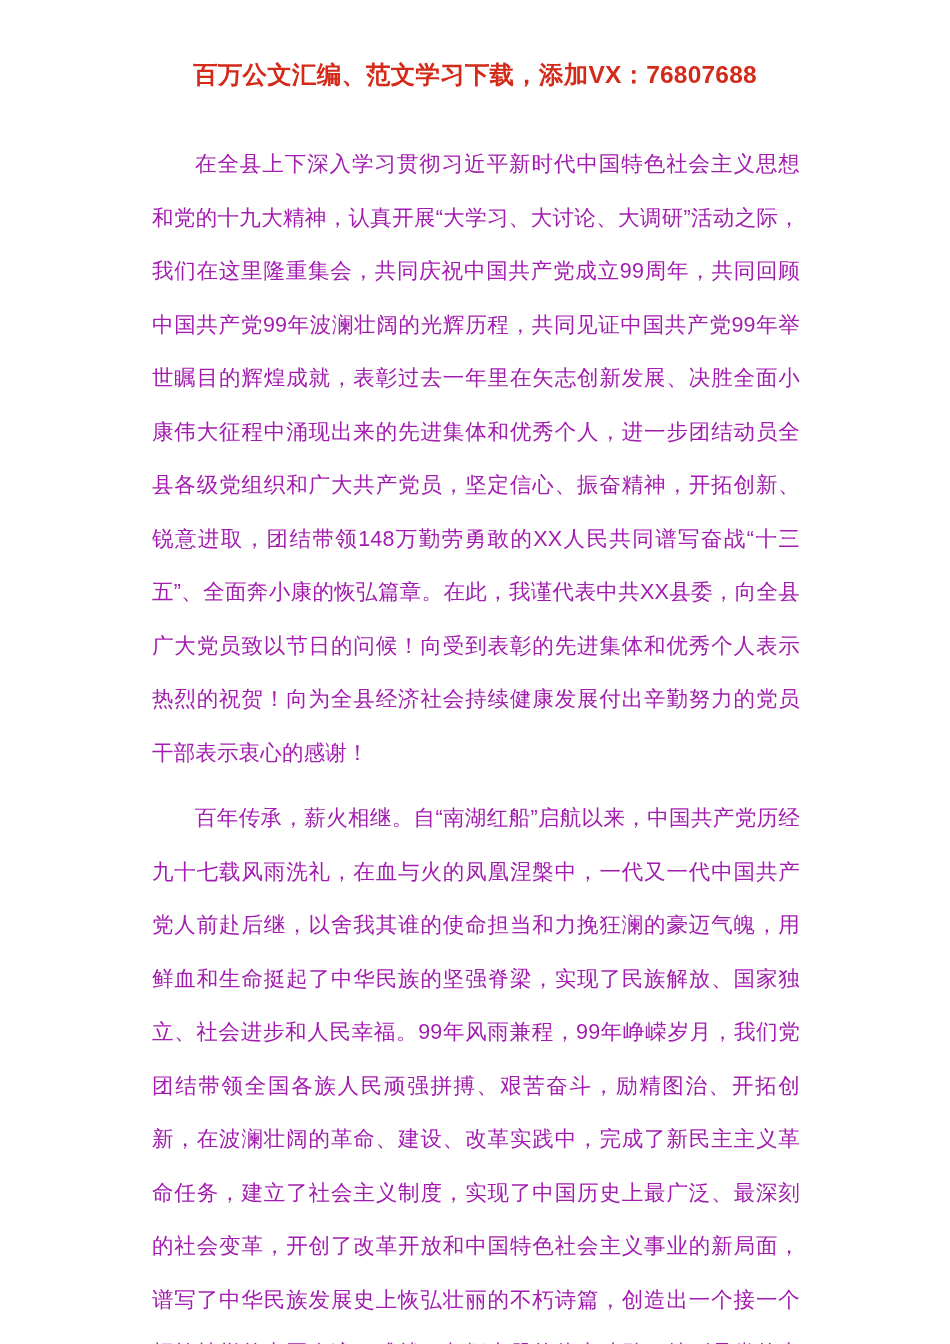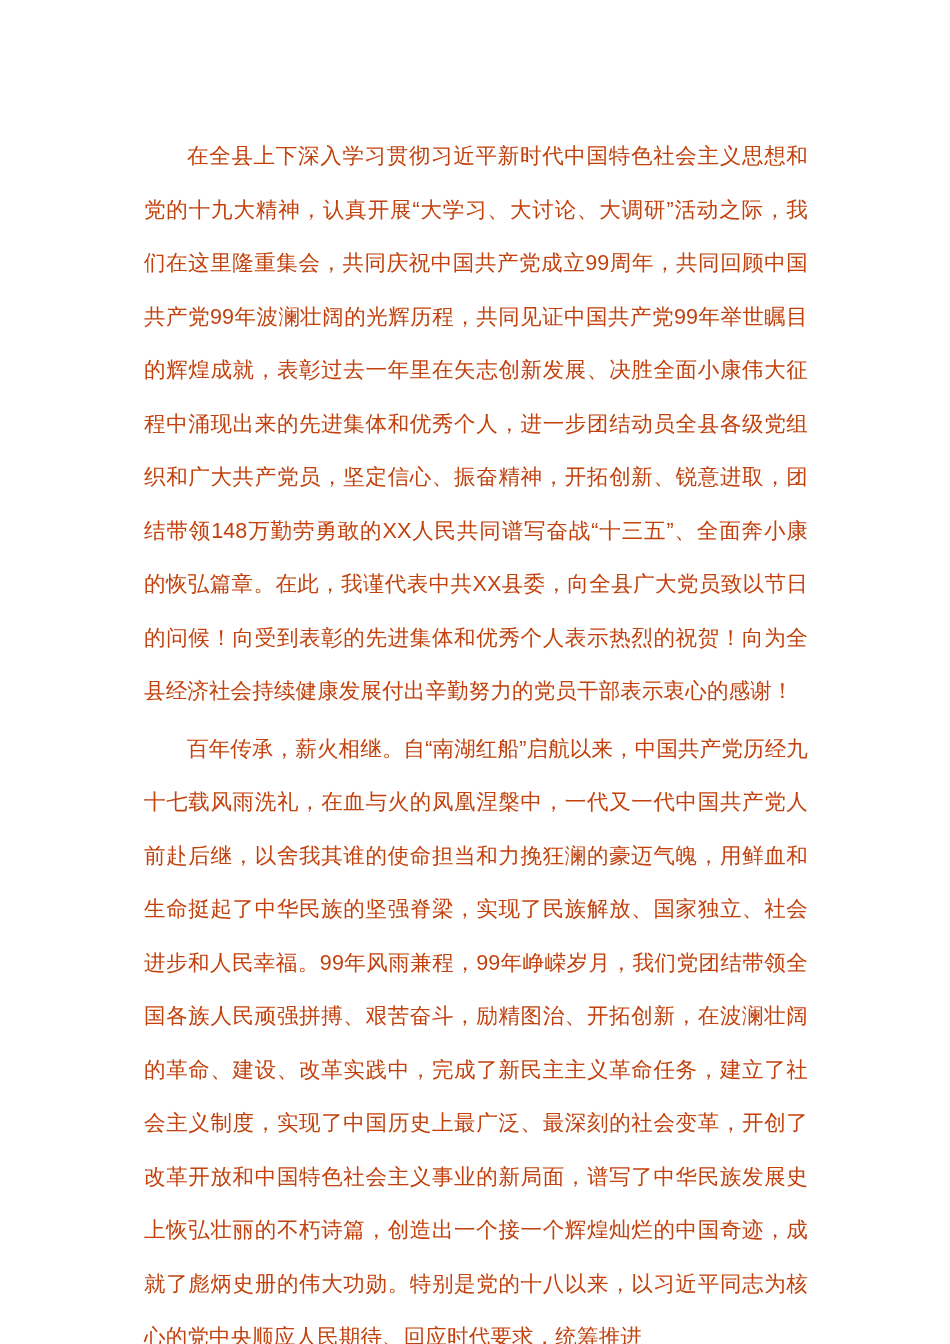--- a/index.html
+++ b/index.html
@@ -31,39 +31,40 @@
     color: #d32a1a;
     white-space: nowrap;
   }
   .doc-body {
     position: absolute;
     top: 126px;
     left: 140px;
     width: 672px;
   }
   .para {
-    margin: 4px;
+    margin: 12px;
     font-size: 21.5px;
     line-height: 53.5px;
-    color: #c2410c;
+    color: #a21caf;
     text-align: justify;
     text-justify: inter-character;
     text-indent: 2em;
     letter-spacing: 0.15px;
     word-break: break-all;
     font-weight: 400;
   }
   .para + .para {
     margin-top: 0;
   }
 </style>
 </head>
 <body>
 
 <div class="page">
 
+  <div class="ad-banner">百万公文汇编、范文学习下载，添加VX：76807688</div>
 
   <div class="doc-body">
     <p class="para">在全县上下深入学习贯彻习近平新时代中国特色社会主义思想和党的十九大精神，认真开展“大学习、大讨论、大调研”活动之际，我们在这里隆重集会，共同庆祝中国共产党成立99周年，共同回顾中国共产党99年波澜壮阔的光辉历程，共同见证中国共产党99年举世瞩目的辉煌成就，表彰过去一年里在矢志创新发展、决胜全面小康伟大征程中涌现出来的先进集体和优秀个人，进一步团结动员全县各级党组织和广大共产党员，坚定信心、振奋精神，开拓创新、锐意进取，团结带领148万勤劳勇敢的XX人民共同谱写奋战“十三五”、全面奔小康的恢弘篇章。在此，我谨代表中共XX县委，向全县广大党员致以节日的问候！向受到表彰的先进集体和优秀个人表示热烈的祝贺！向为全县经济社会持续健康发展付出辛勤努力的党员干部表示衷心的感谢！</p>
     <p class="para">百年传承，薪火相继。自“南湖红船”启航以来，中国共产党历经九十七载风雨洗礼，在血与火的凤凰涅槃中，一代又一代中国共产党人前赴后继，以舍我其谁的使命担当和力挽狂澜的豪迈气魄，用鲜血和生命挺起了中华民族的坚强脊梁，实现了民族解放、国家独立、社会进步和人民幸福。99年风雨兼程，99年峥嵘岁月，我们党团结带领全国各族人民顽强拼搏、艰苦奋斗，励精图治、开拓创新，在波澜壮阔的革命、建设、改革实践中，完成了新民主主义革命任务，建立了社会主义制度，实现了中国历史上最广泛、最深刻的社会变革，开创了改革开放和中国特色社会主义事业的新局面，谱写了中华民族发展史上恢弘壮丽的不朽诗篇，创造出一个接一个辉煌灿烂的中国奇迹，成就了彪炳史册的伟大功勋。特别是党的十八以来，以习近平同志为核心的党中央顺应人民期待、回应时代要求，统筹推进</p>
   </div>
 
 </div>
 
 </body></html>

